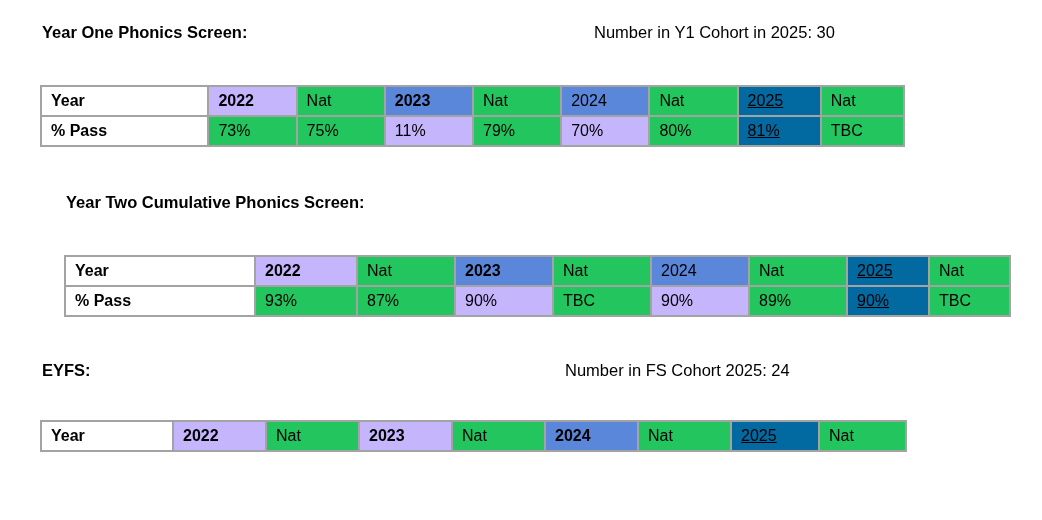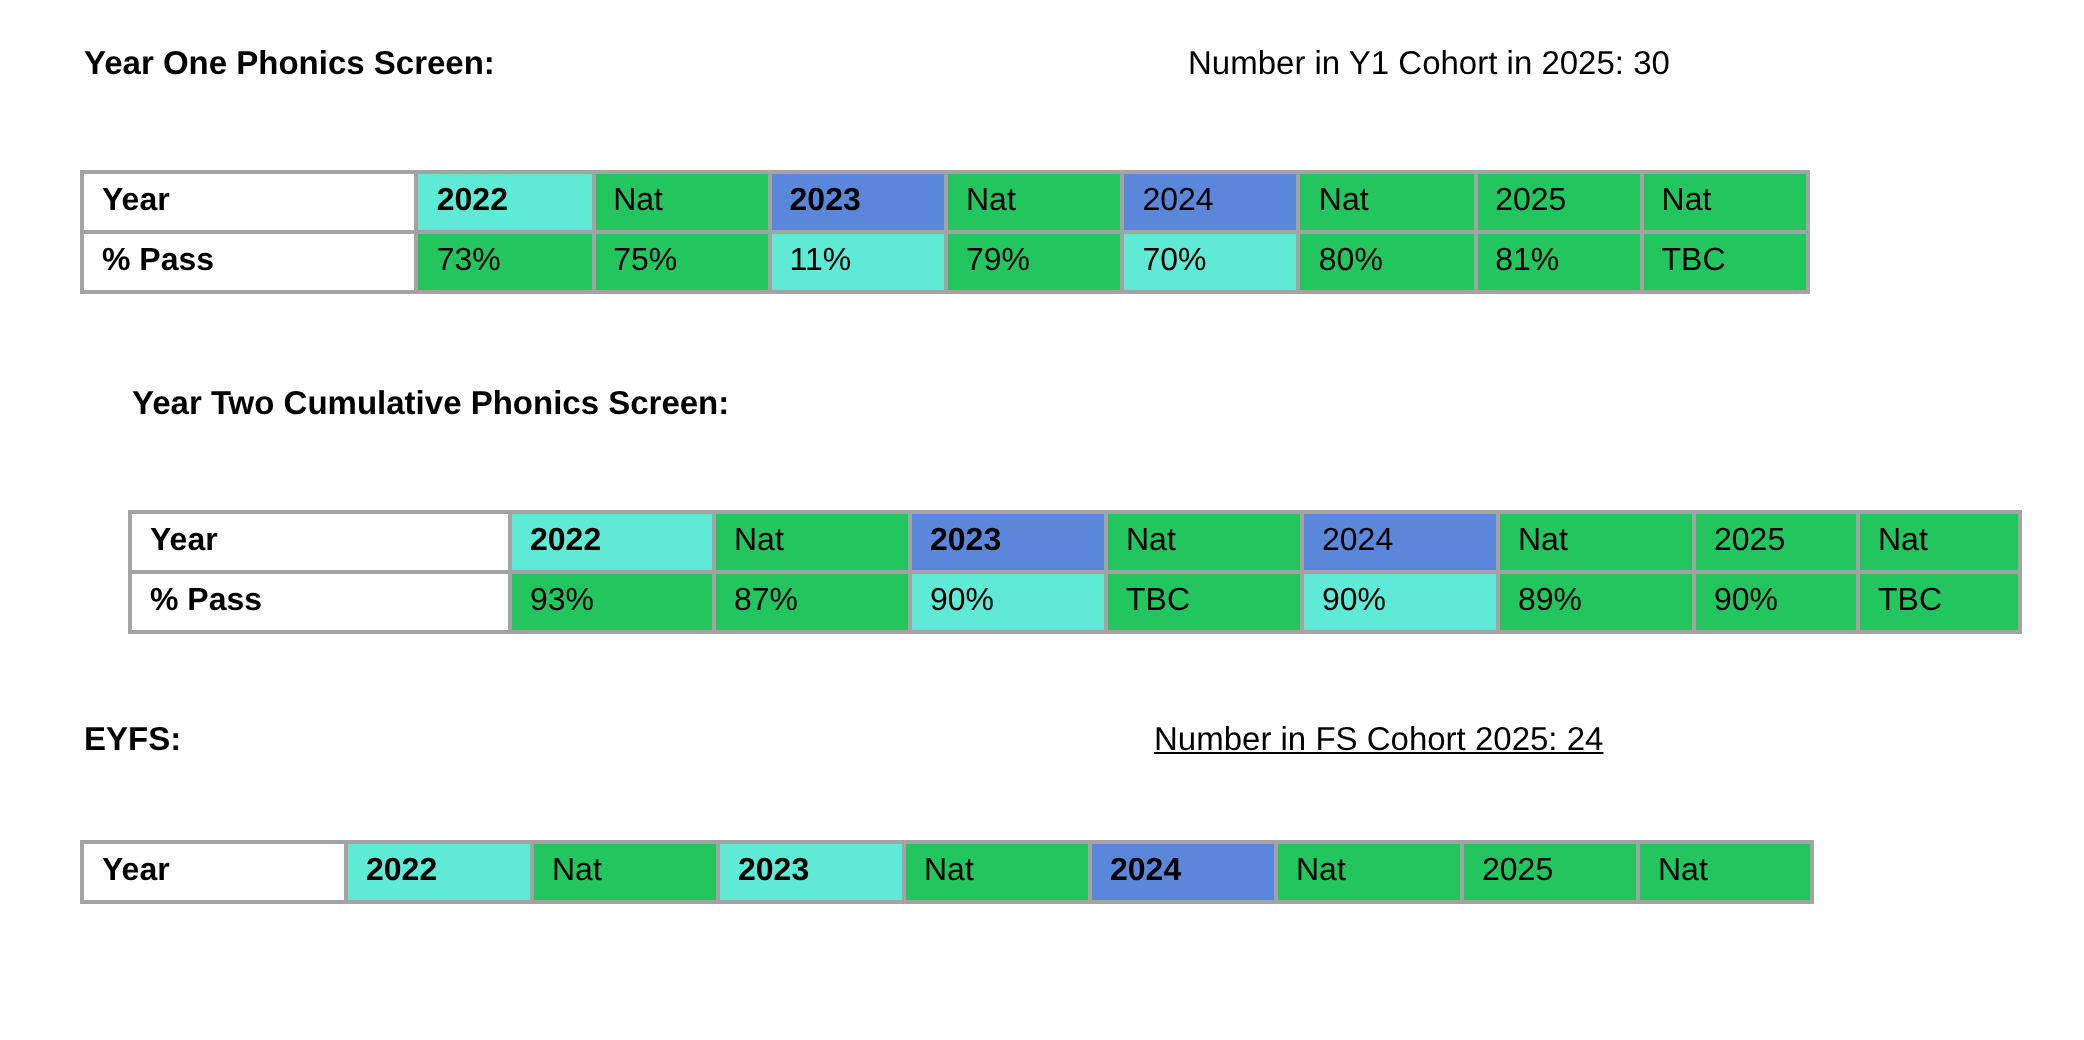--- a/index.html
+++ b/index.html
@@ -54,31 +54,32 @@
     white-space: nowrap;
   }
   td.rowlabel {
     background: #ffffff;
     font-weight: bold;
   }
   td.pale {
     background: #22c55e;
   }
   td.mid {
-    background: #5eead4;
+    background: #c4b5fd;
   }
   td.strong {
     background: #5b87da;
     font-weight: bold;
   }
   td.strong-val {
     background: #5b87da;
   }
   td.pink {
-    background: #22c55e;
+    background: #0369a1;
+    text-decoration: underline;
   }
   td.yearcell {
     font-weight: bold;
   }
 </style>
 </head>
 <body>
 
 <div class="page">
 
@@ -165,21 +166,21 @@
           <td class="pink">90%</td>
           <td class="pale">TBC</td>
         </tr>
       </tbody>
     </table>
   </div>
 
   <div class="section" style="top:358px;">
     <div class="heading-row">
       <span class="heading-title" style="left:42px; top:3px;">EYFS:</span>
-      <span class="heading-note" style="left:577px; top:3px;text-decoration:underline;">Number in FS Cohort 2025: 24</span>
+      <span class="heading-note" style="left:565px; top:3px;">Number in FS Cohort 2025: 24</span>
     </div>
     <table class="data-table" style="left:40px; top:62px; width:865px;">
       <colgroup>
         <col style="width:132px">
         <col style="width:93px">
         <col style="width:93px">
         <col style="width:93px">
         <col style="width:93px">
         <col style="width:93px">
         <col style="width:93px">

